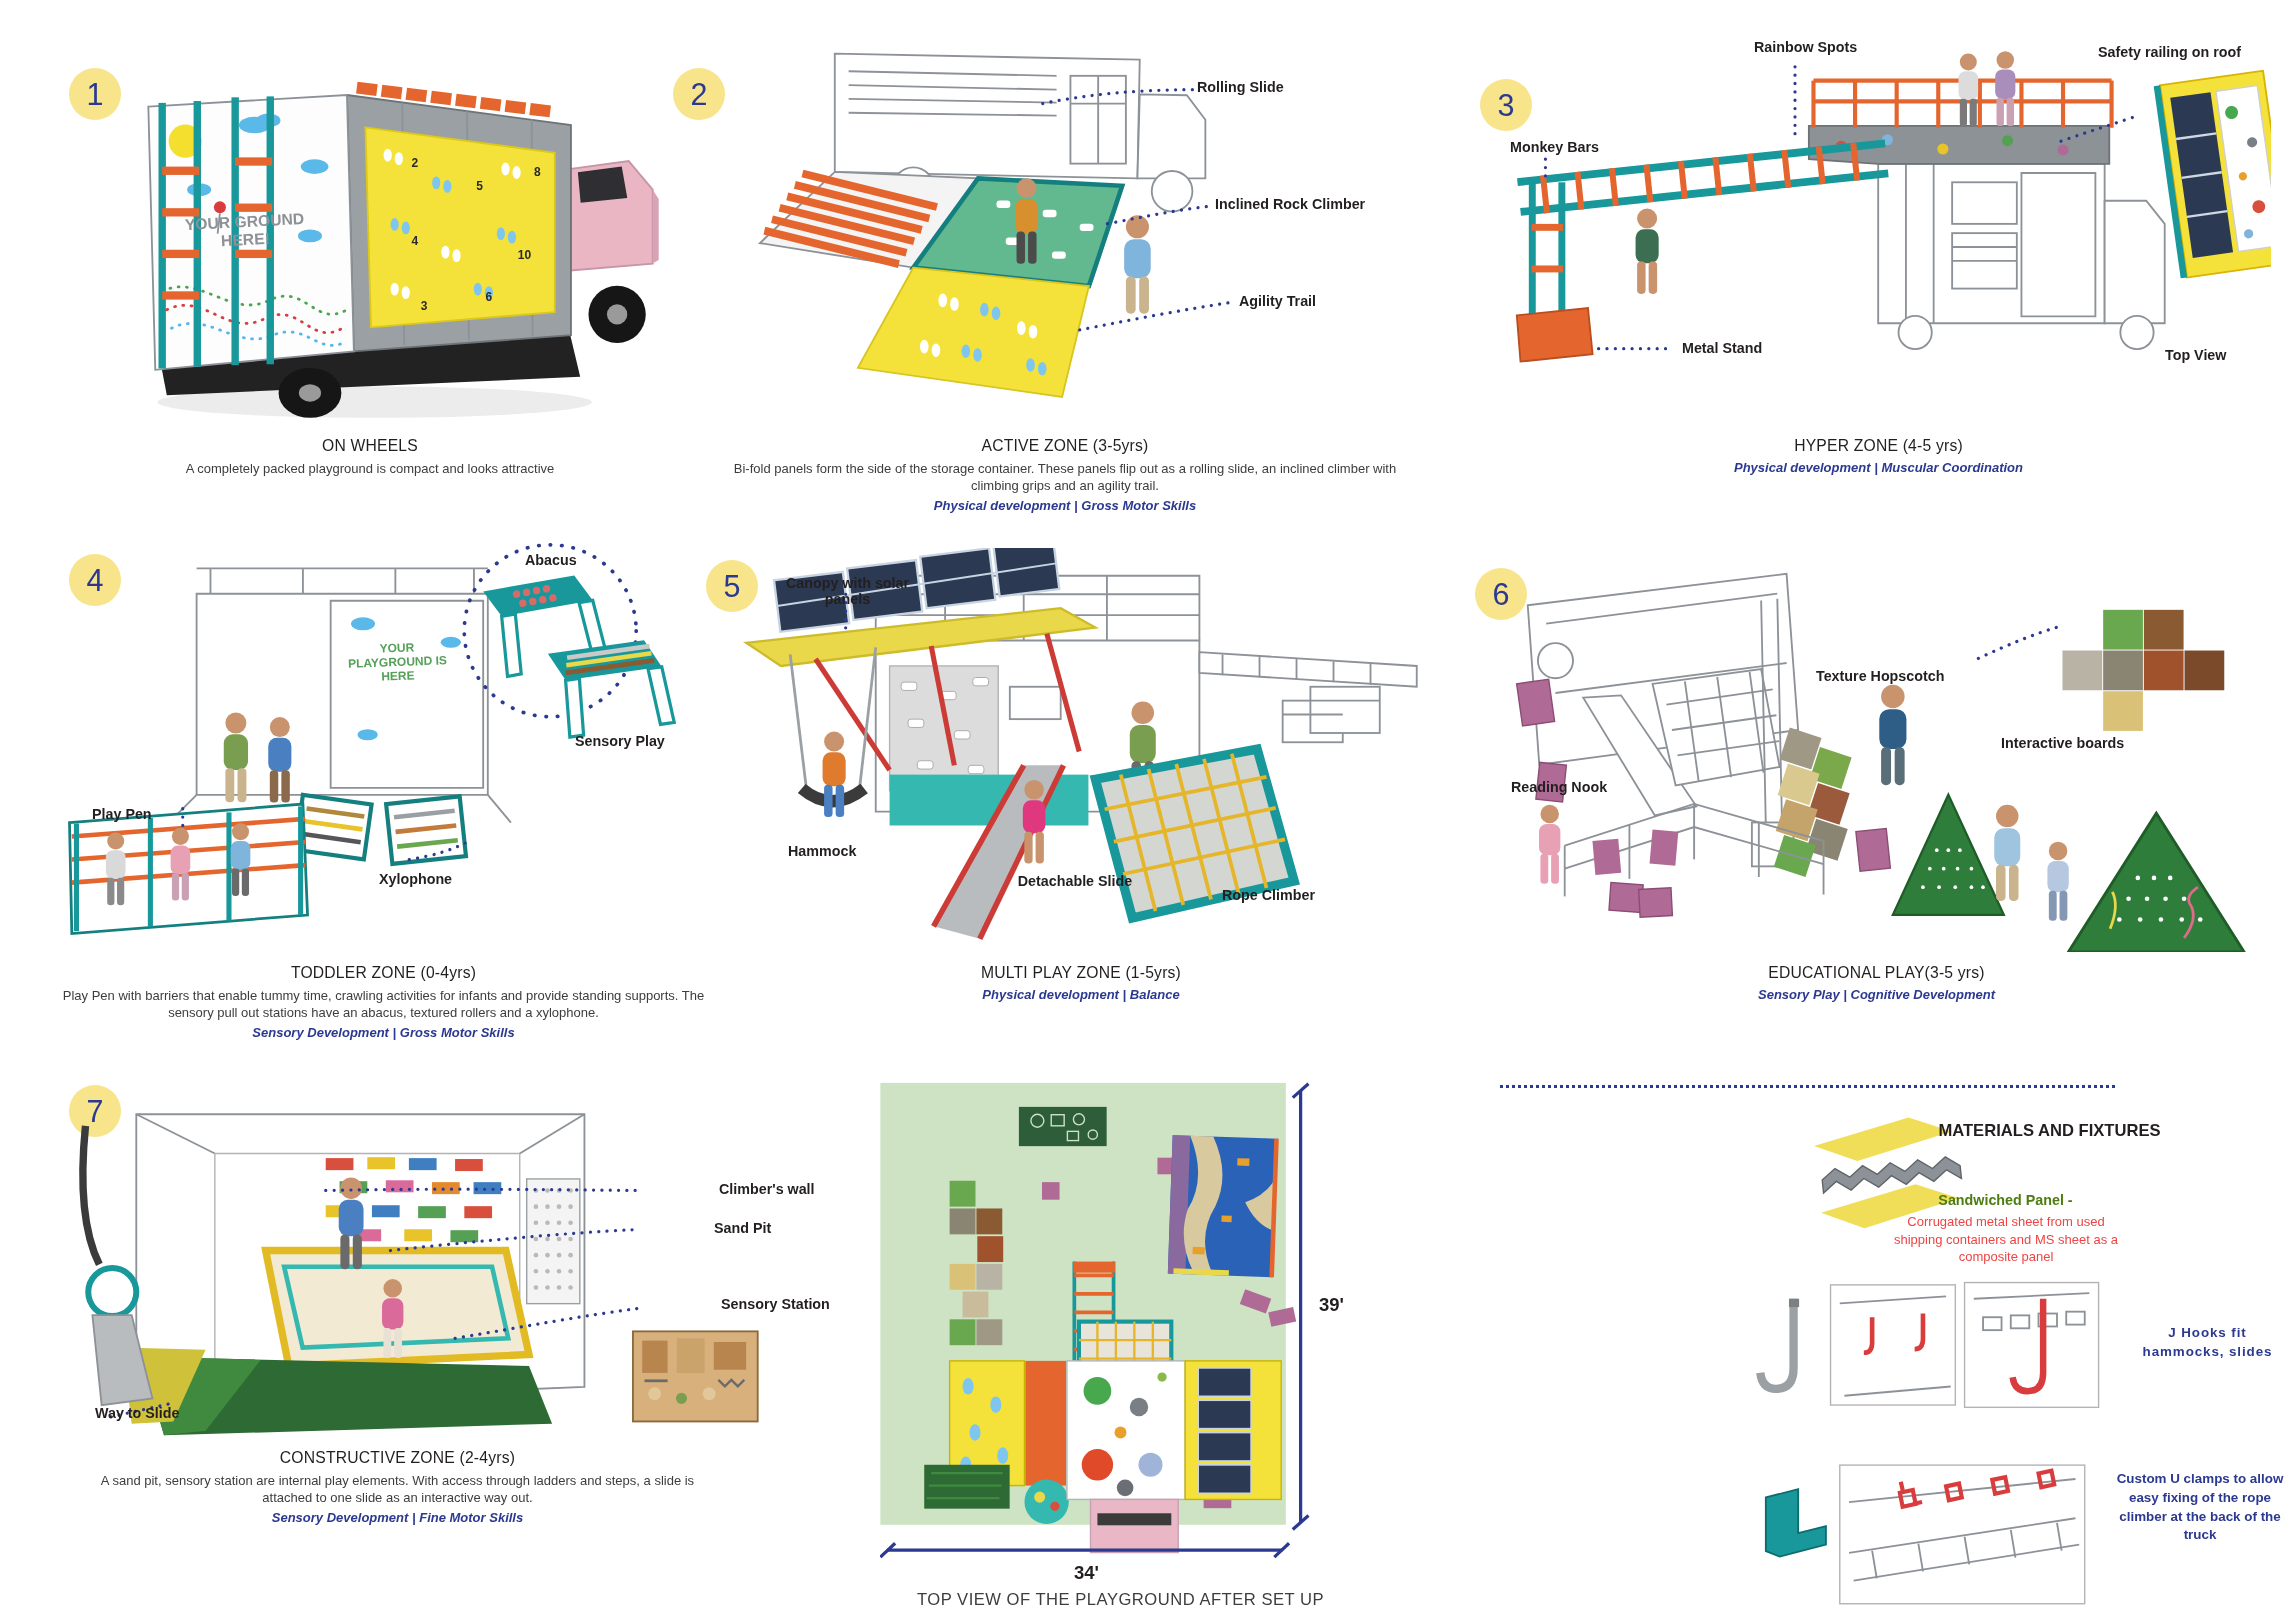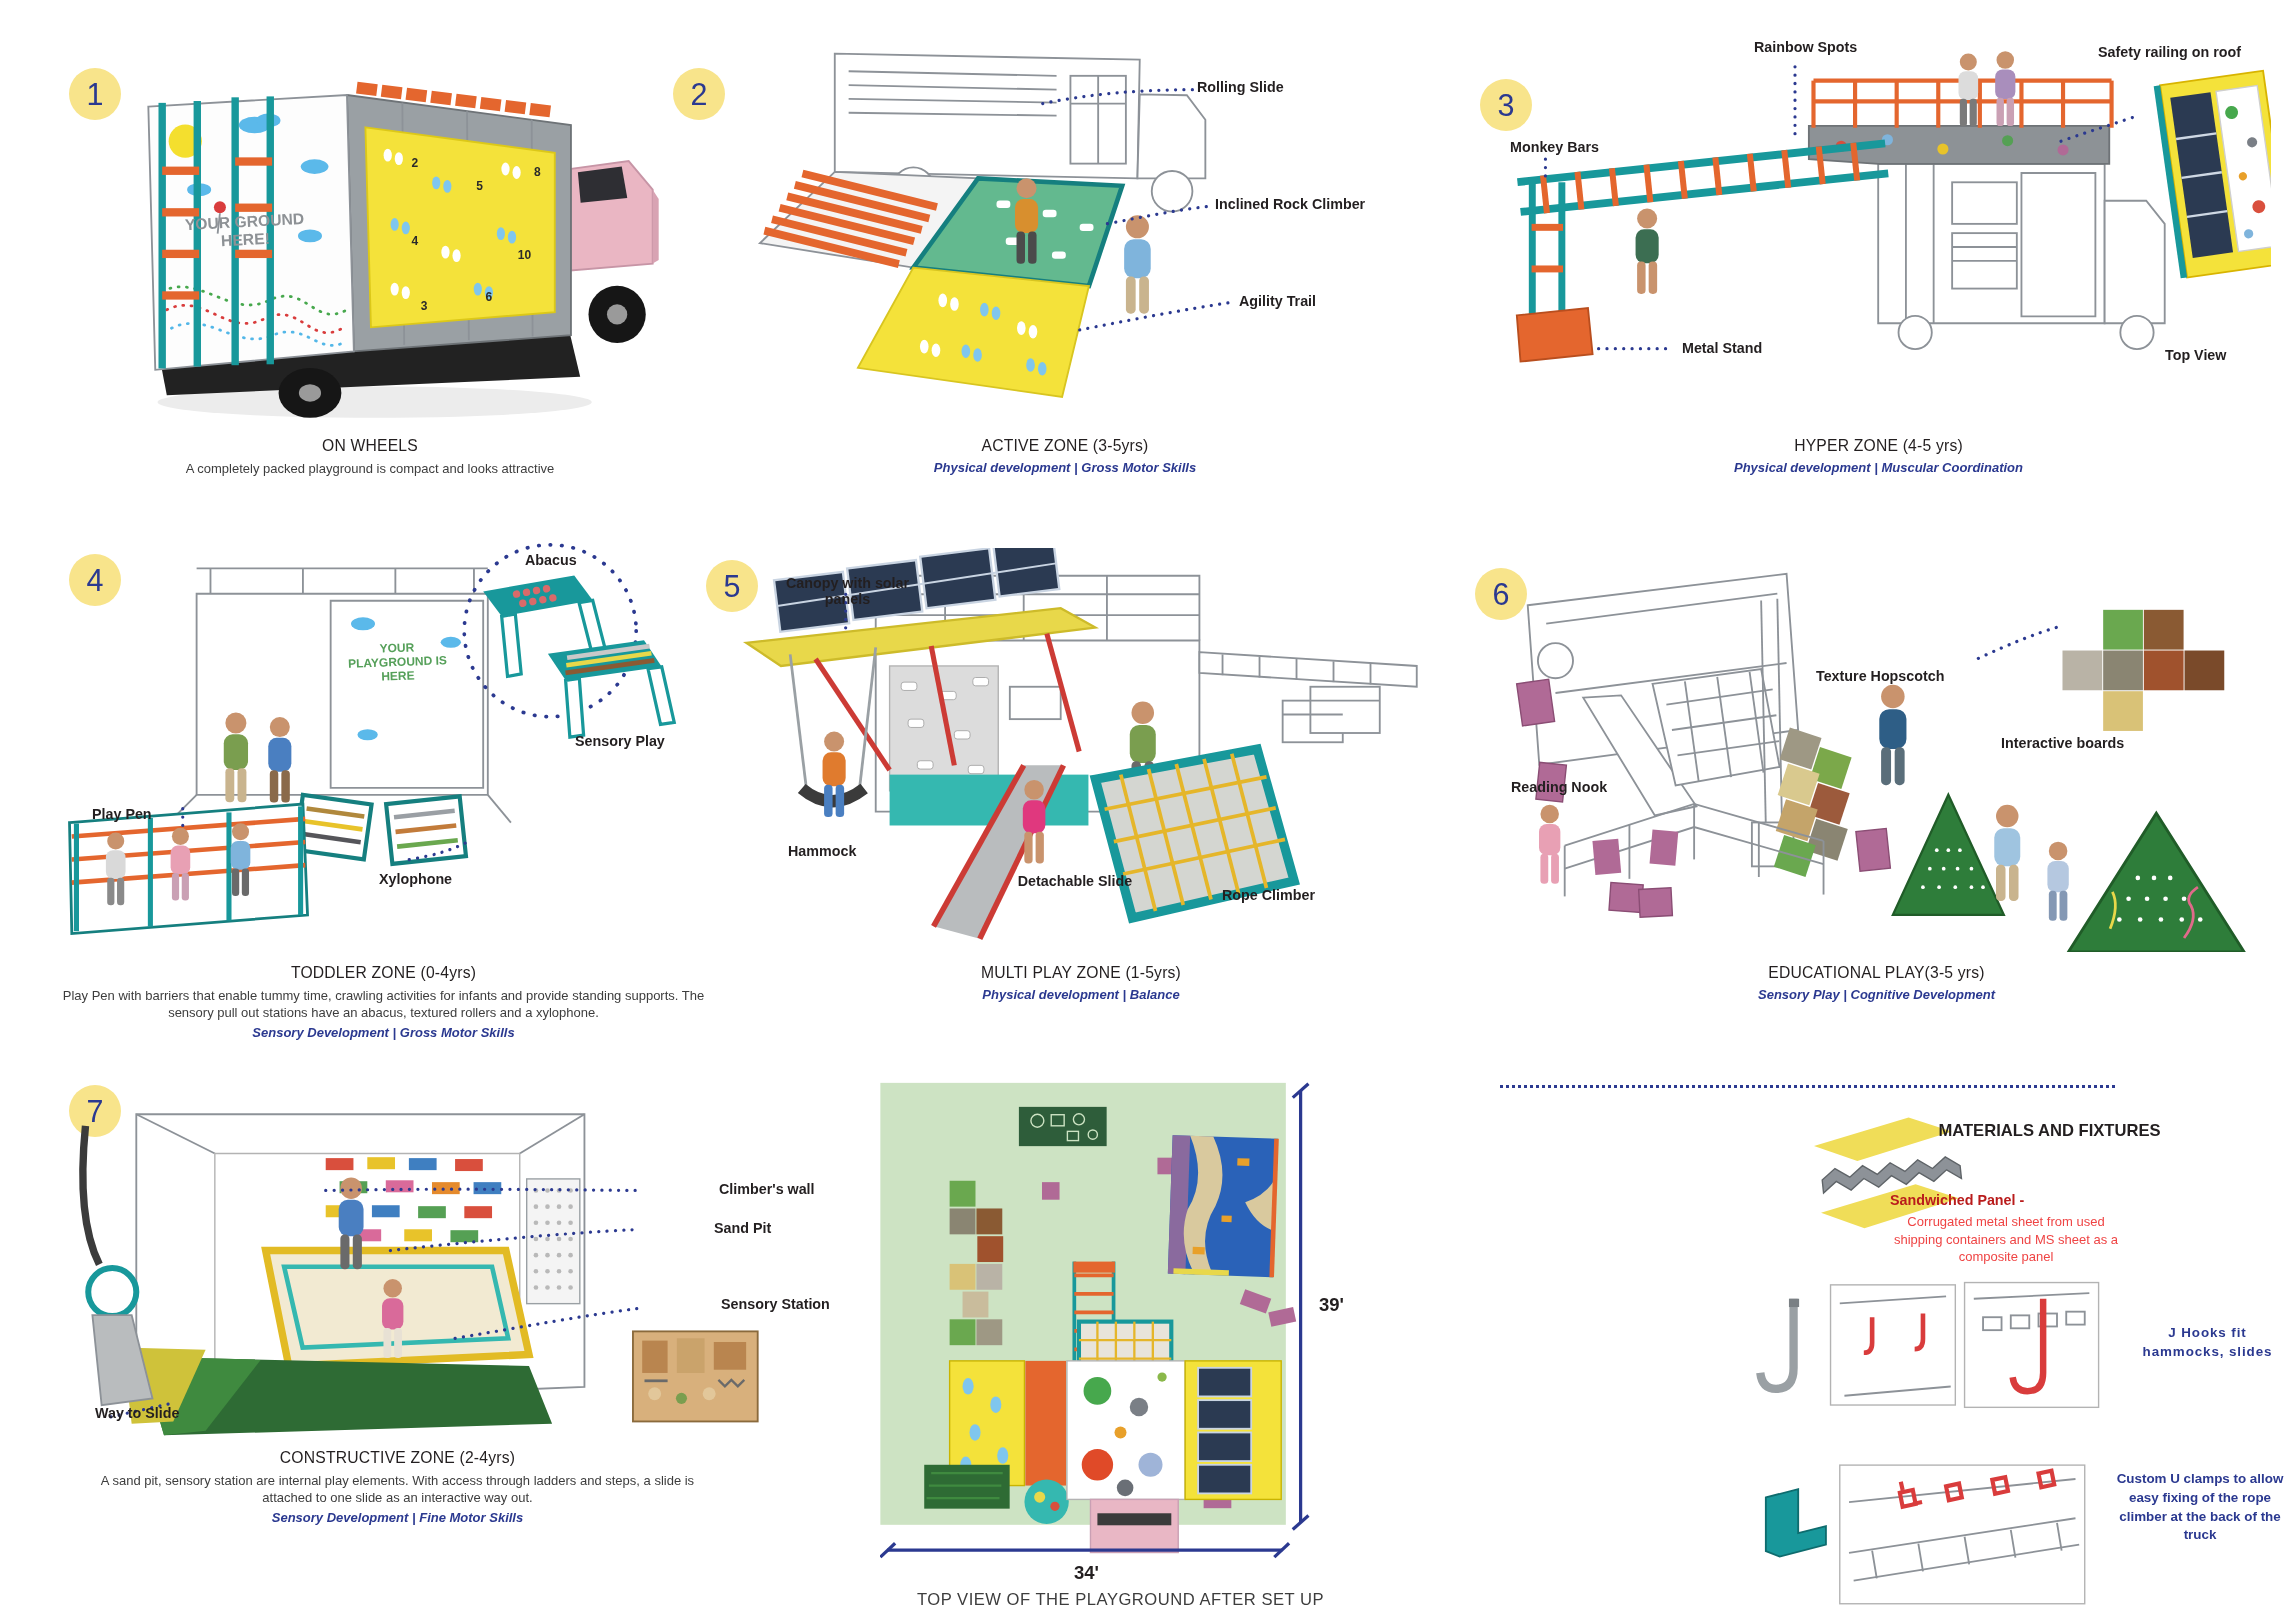--- a/index.html
+++ b/index.html
@@ -11,21 +11,21 @@
   .illo{position:absolute;}
   .lbl{position:absolute;font-weight:bold;font-size:14.3px;color:#231f20;white-space:nowrap;}
   .lbl.wrap{white-space:normal;text-align:center;}
   .cap{position:absolute;text-align:center;}
   .cap .t{font-weight:normal;font-size:15.7px;letter-spacing:0.2px;margin-bottom:4.6px;}
   .cap .d{font-size:13px;line-height:1.32;color:#3d3d3d;}
   .cap .s{font-size:13px;font-weight:bold;font-style:italic;color:#2b3990;margin-top:3.7px;}
   .sign{position:absolute;font-weight:bold;color:#8d9195;text-align:center;line-height:1.15;}
   .dotsep{position:absolute;border-top:3.7px dotted #2b3990;}
   .mat-h{position:absolute;font-weight:bold;font-size:16.6px;text-align:center;line-height:1.2;margin-left:44px;}
-  .mat-t{position:absolute;font-weight:bold;font-size:14.3px;color:#b91c1c;text-align:left;}
+  .mat-t{position:absolute;font-weight:bold;font-size:14.3px;color:#4d7c0f;text-align:center;}
   .mat-d{position:absolute;font-size:13px;line-height:1.35;color:#ef4444;text-align:center;}
   .mat-b{position:absolute;font-weight:bold;font-size:13.4px;color:#2b3990;text-align:center;line-height:1.4;}
   .dim{position:absolute;font-weight:bold;font-size:18.5px;color:#231f20;}
   .tvcap{position:absolute;font-size:16.6px;letter-spacing:0.5px;color:#3d3d3d;text-align:center;}
   svg .sk{fill:none;stroke:#8d9298;stroke-width:4;}
   svg .sk2{fill:#fff;stroke:#8d9298;stroke-width:4;}
   svg .lead{fill:none;stroke:#2b3990;stroke-width:7;stroke-linecap:round;stroke-dasharray:.1 18;}
   svg .shirt{fill:var(--s,#4a7fc1);} svg .pants{fill:var(--p,#5a5a5a);}
 </style>
 </head>
@@ -208,20 +208,21 @@
     <use href="#kid" x="845" y="410" width="120" height="230" style="--s:#7fb4dc;--p:#c9b48e"></use>
     <path class="lead" d="M700,170 C800,150 900,140 1025,140"></path>
     <path class="lead" d="M840,430 C920,415 990,400 1065,392"></path>
     <path class="lead" d="M780,660 C880,640 1010,615 1110,600"></path>
   </svg>
   <div class="lbl" style="left:1197px;top:79px">Rolling Slide</div>
   <div class="lbl" style="left:1215px;top:196px">Inclined Rock Climber</div>
   <div class="lbl" style="left:1239px;top:293px">Agility Trail</div>
   <div class="cap" style="left:723px;top:437px;width:684px">
     <div class="t">ACTIVE ZONE (3-5yrs)</div>
+    <div class="d">Bi-fold panels form the side of the storage container. These panels flip out as a rolling slide, an inclined climber with climbing grips and an agility trail.</div>
     <div class="s">Physical development | Gross Motor Skills</div>
   </div>
 
   <svg class="illo" style="left:1490px;top:25.4px" width="781" height="407" viewBox="0 0 1690 880">
     <g>
       <polygon points="840,300 1330,300 1330,645 840,645" class="sk2"></polygon>
       <line x1="900" y1="300" x2="900" y2="645" class="sk"></line>
         <line x1="960" y1="300" x2="960" y2="645" class="sk"></line>
       <rect x="1000" y="340" width="140" height="90" class="sk"></rect>
         <rect x="1000" y="450" width="140" height="120" class="sk"></rect>

